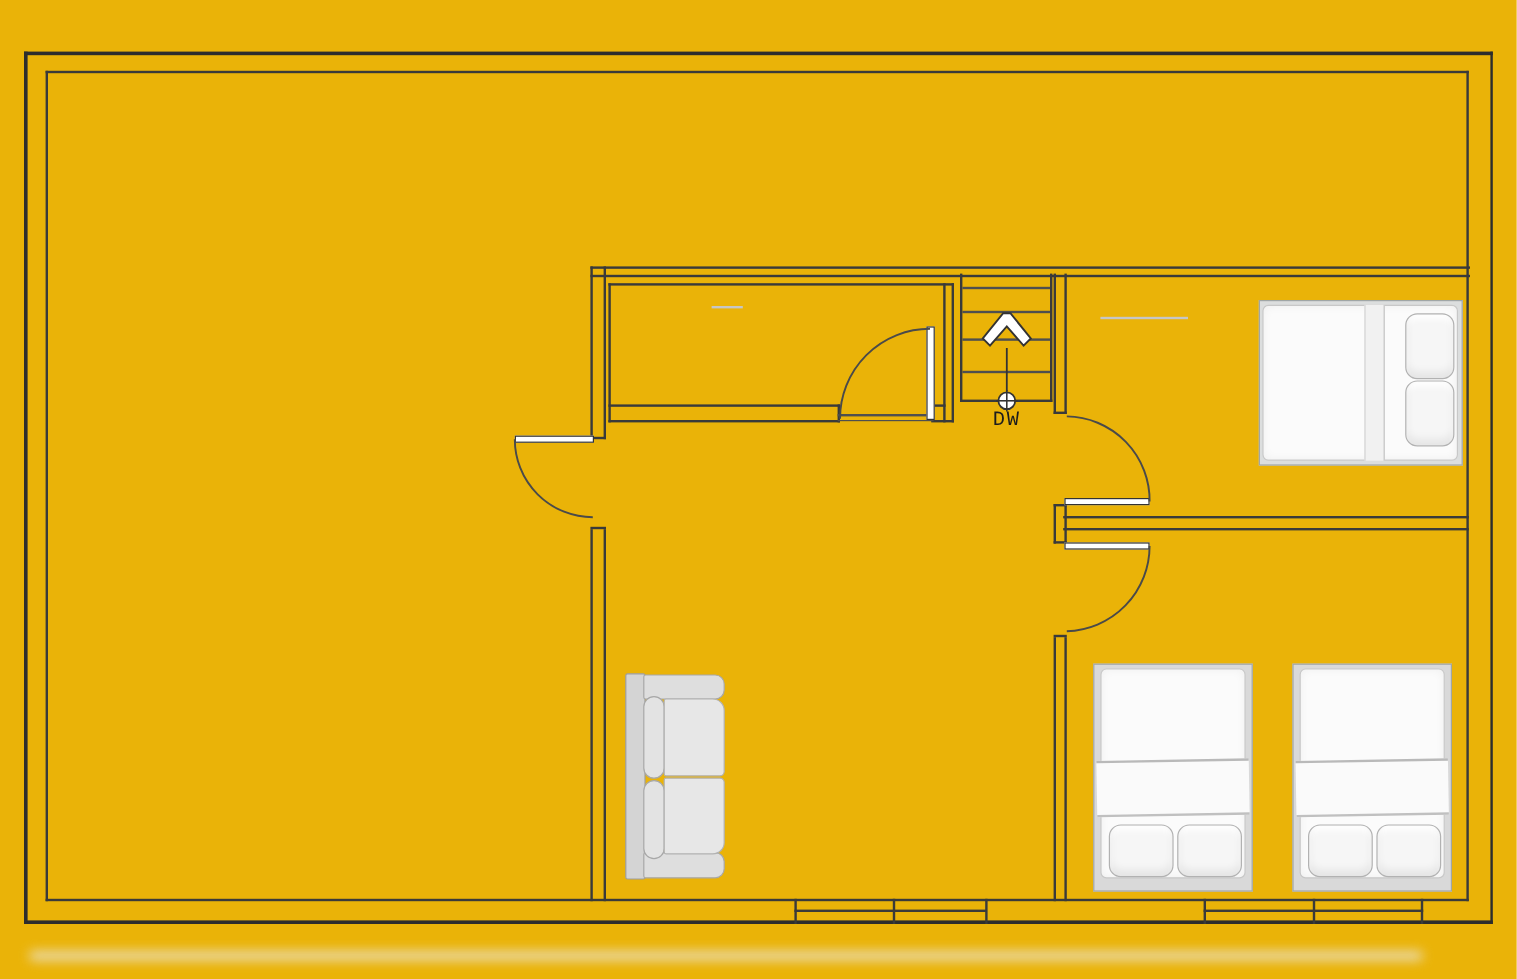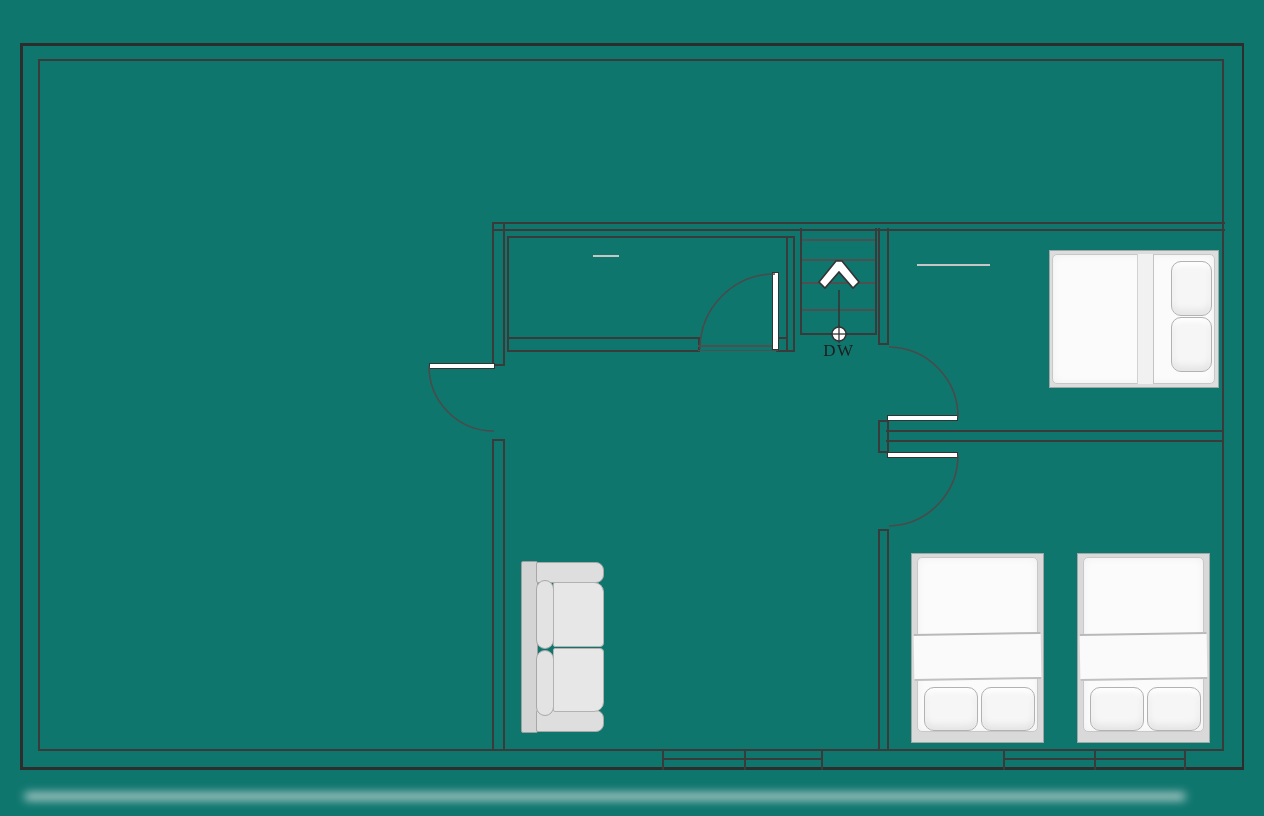--- a/index.html
+++ b/index.html
@@ -1,18 +1,18 @@
 <!DOCTYPE html>
 <html><head>
 <meta charset="utf-8">
 <style>
   html,body{margin:0;padding:0;background:#ffffff;}
   #stage{
-    position:relative;width:1264px;height:816px;background:#0f766e;overflow:hidden;
-    font-family:Liberation Serif, serif;
+    position:relative;width:1264px;height:816px;background:#eab308;overflow:hidden;
+    font-family:Liberation Mono, monospace;
   }
   
   .wl{position:absolute;background:#2d2d2d;}
   .wl.md{background:#3a3a3a;}
   .wl.lt{background:#4f4f4f;}
   .wl.faint{background:#c6c6c6;}
   
   .leaf{position:absolute;background:#ffffff;border:1.5px solid #333;box-sizing:border-box;}
   
   .furn{position:absolute;box-sizing:border-box;}

